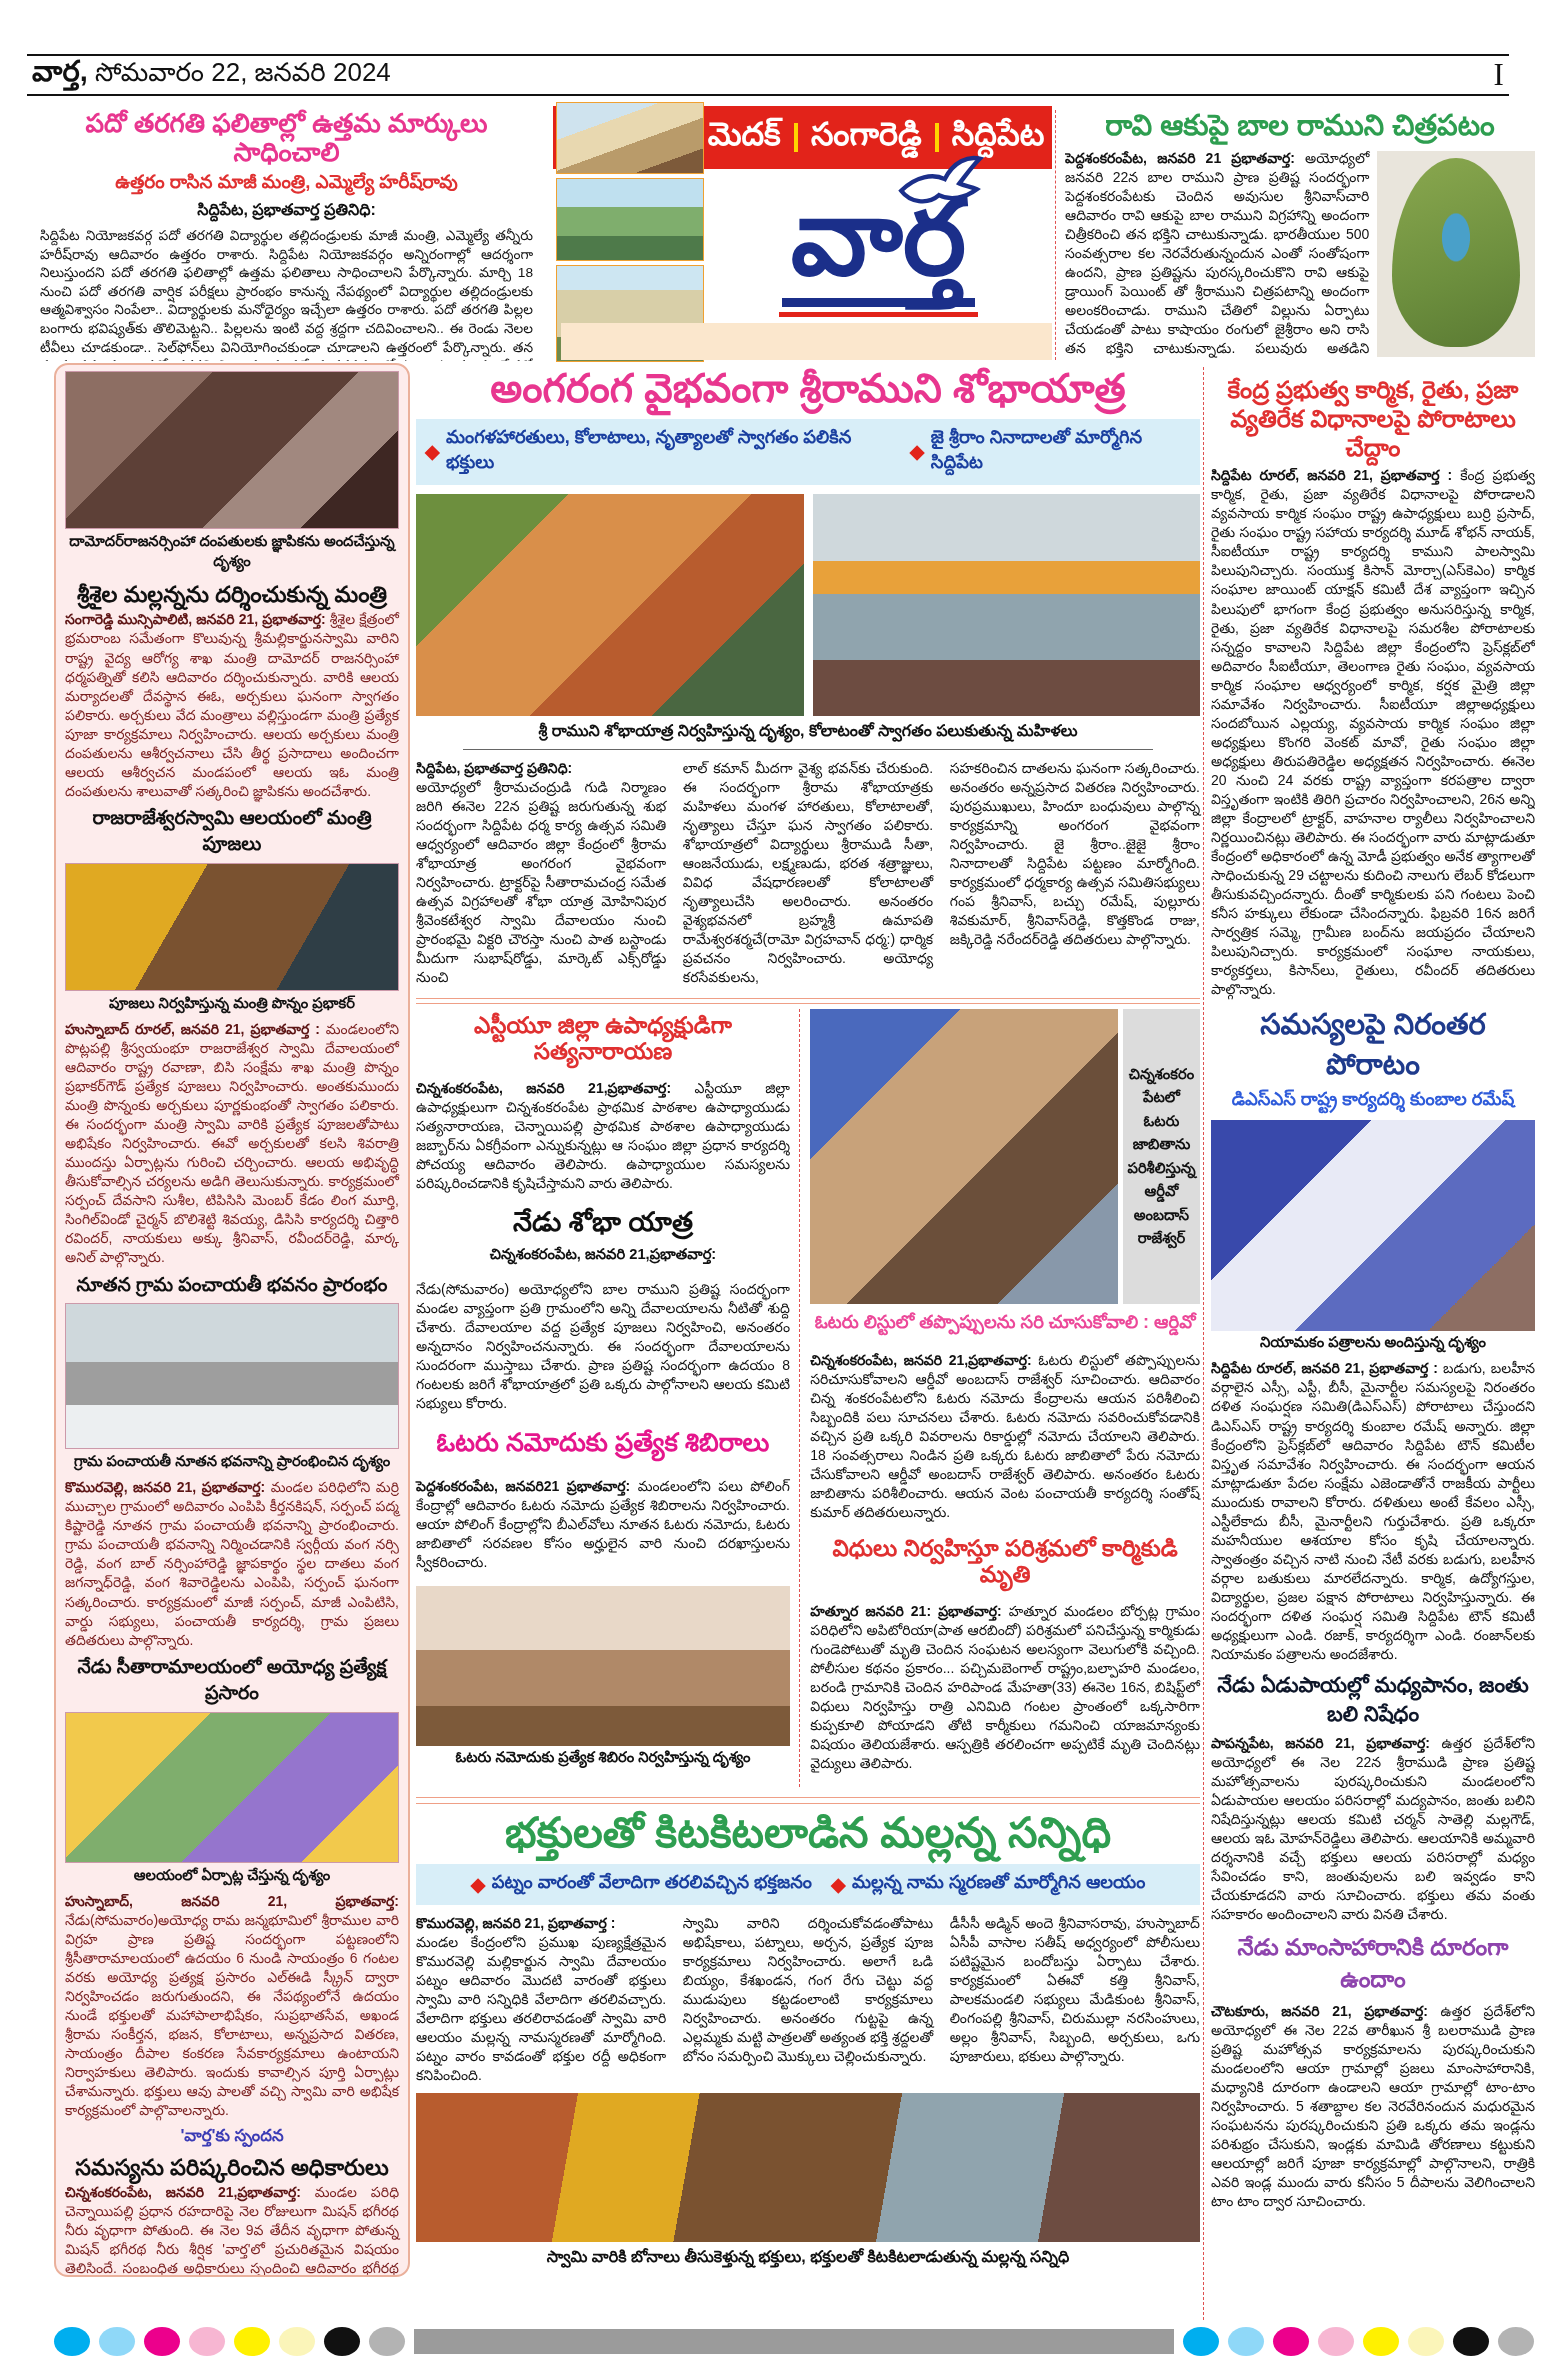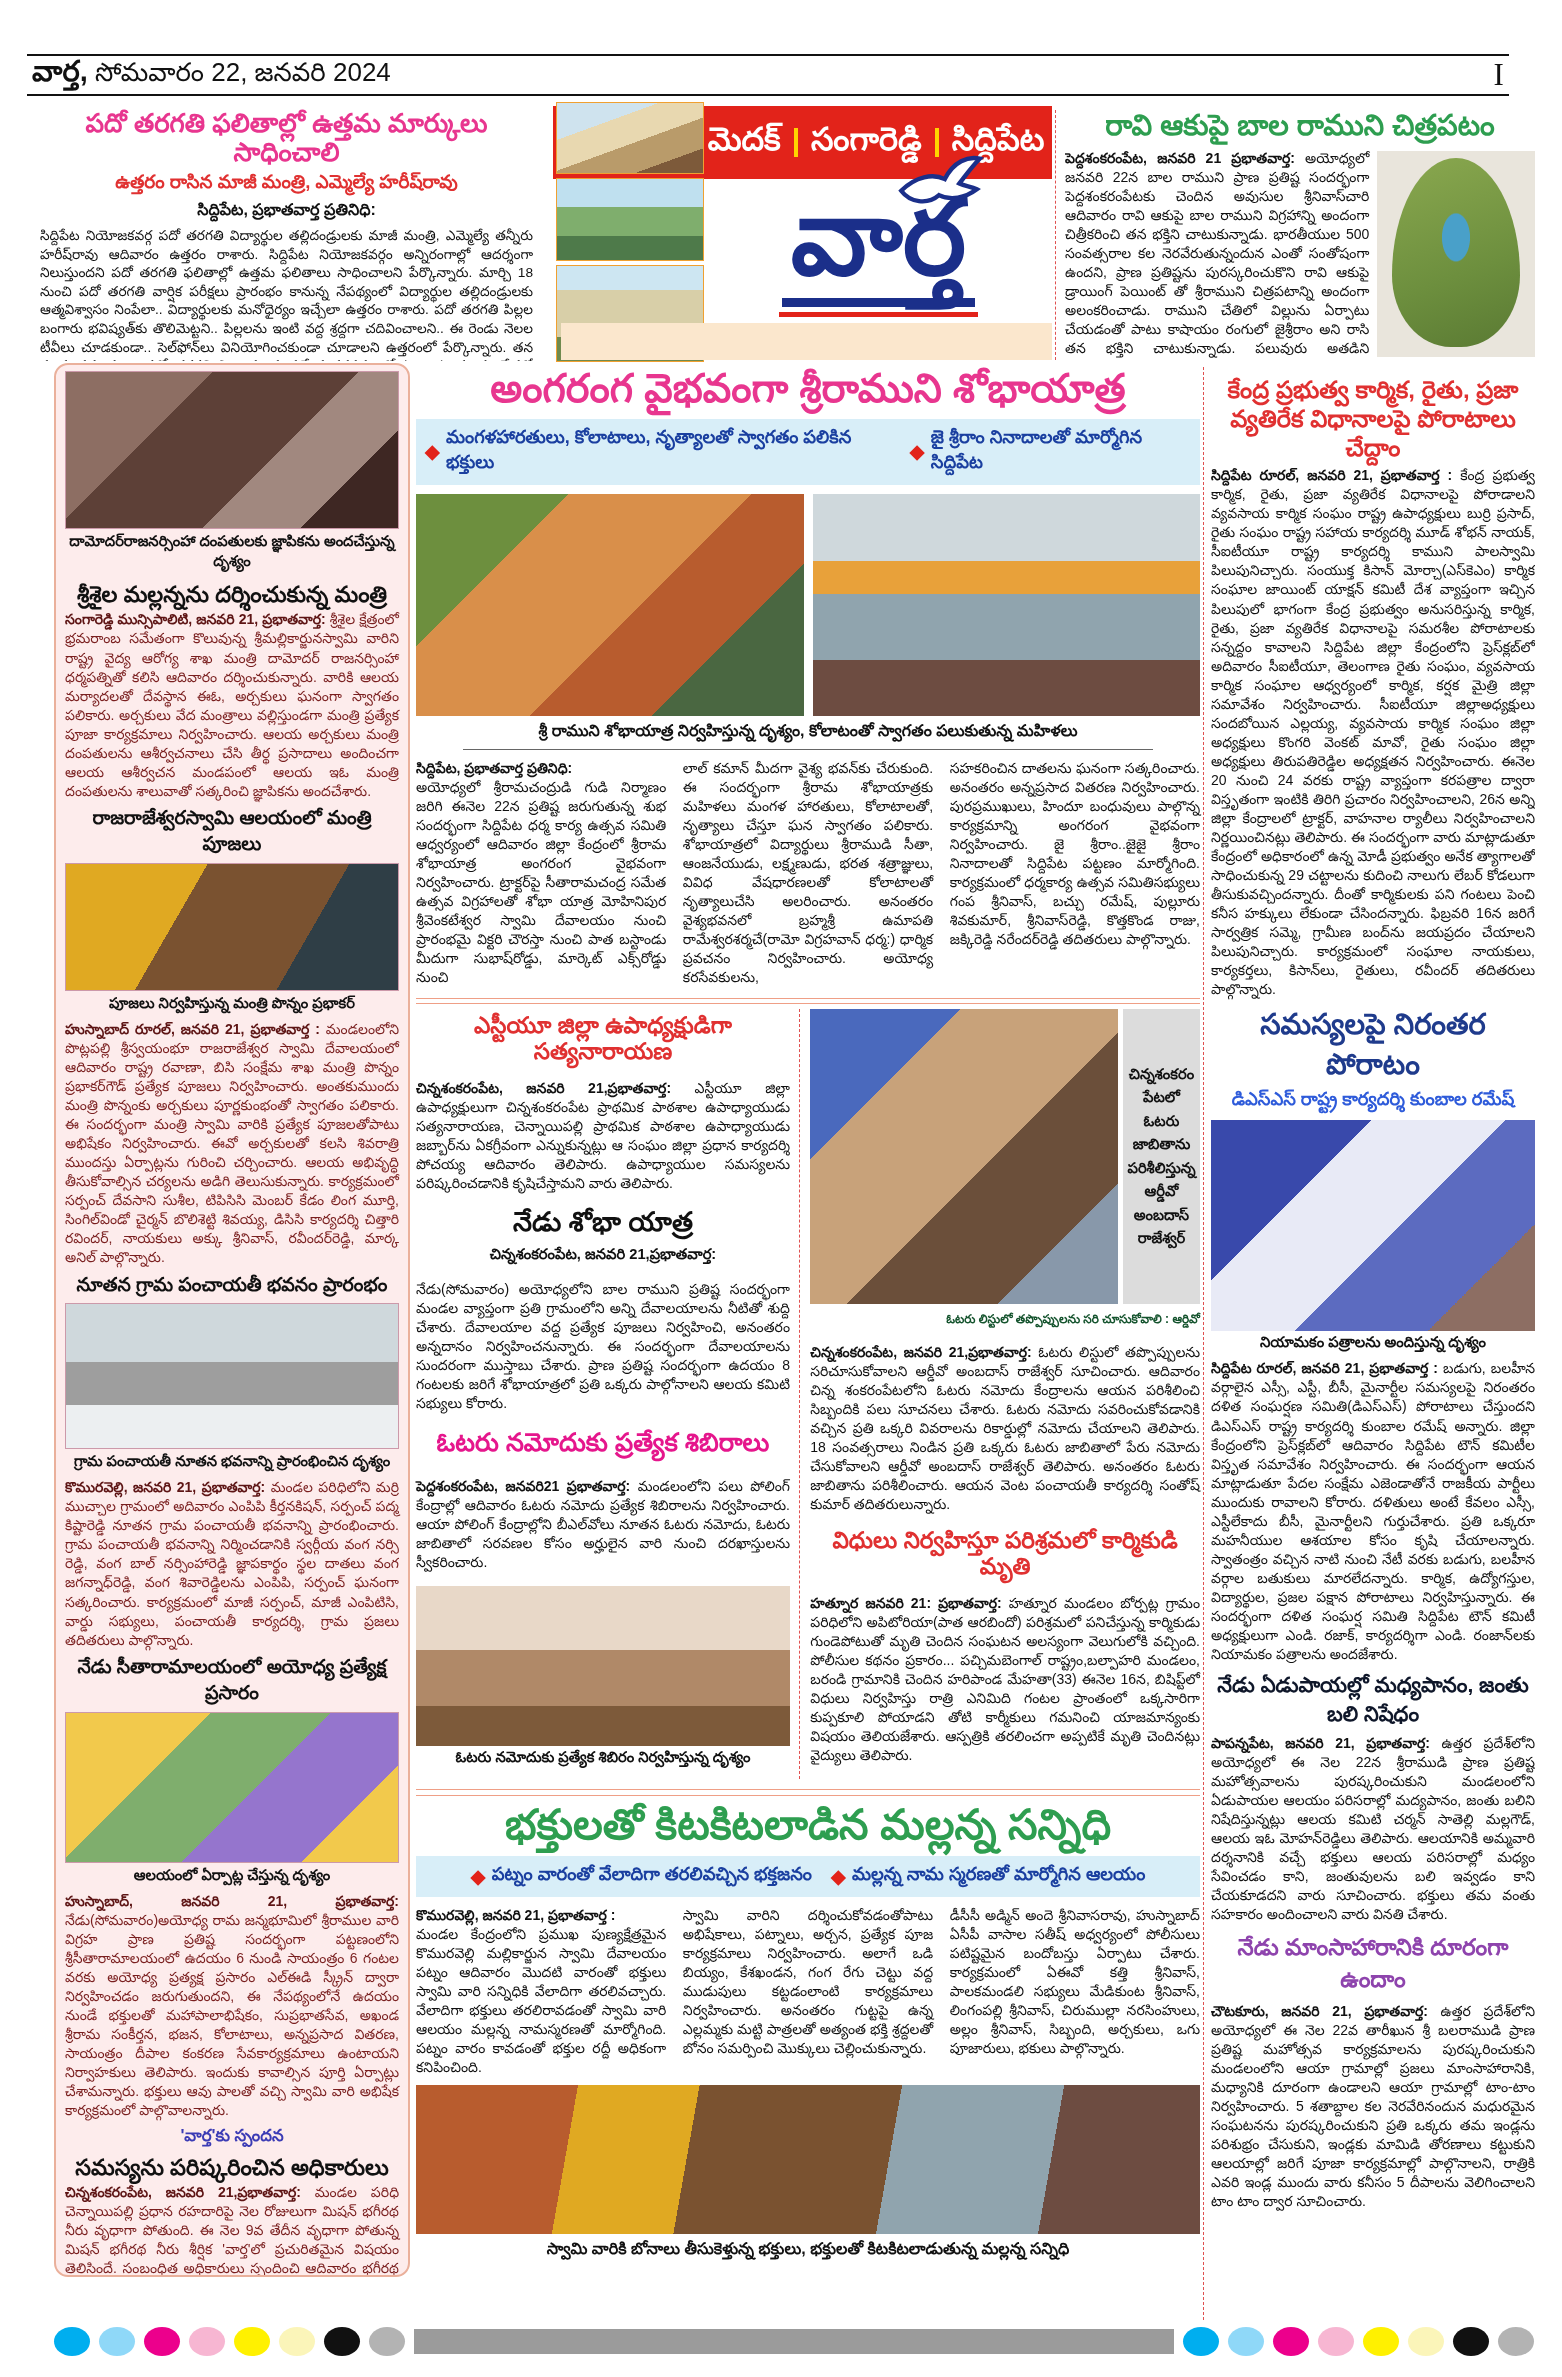--- a/index.html
+++ b/index.html
@@ -20,21 +20,21 @@
 
   
   .topleft{position:absolute;left:40px;top:109px;width:493px;height:252px;overflow:hidden;}
   .h-pink{color:#e8368f;font-weight:bold;font-size:26px;text-align:center;line-height:1.1;}
   .sub-red{color:#e03131;font-weight:bold;font-size:18.5px;text-align:center;margin-top:5.1px;}
   .dl-c{font-weight:bold;font-size:16px;text-align:center;margin-top:3.8px;}
   .topleft .body{margin-top:3.8px;font-size:13.7px;}
 
   
   .masthead{position:absolute;left:553px;top:106px;width:499px;height:254px;}
-  .mh-banner{position:absolute;left:0;top:0;width:100%;height:73px;background:#e2231a;display:flex;
+  .mh-banner{position:absolute;left:0;top:0;width:100%;height:63px;background:#e2231a;display:flex;
              align-items:center;justify-content:center;gap:12.8px;color:#fff;font-weight:bold;
              font-size:32px;padding-left:147px;box-sizing:border-box;}
   .mh-sep{display:inline-block;width:4.5px;height:29px;background:#ffd400;}
   .mh-thumbs{position:absolute;left:2.6px;top:-3.8px;width:148px;display:flex;flex-direction:column;gap:3.8px;}
   .thumb{border:1.9px solid #f0a030;box-sizing:border-box;width:100%;}
   .t1{height:72px;background:linear-gradient(160deg,#cfe3ee 0 30%,#e8d8b0 30% 55%,#b99b6a 55% 80%,#7d5a3a 80%);}
   .t2{height:83px;background:linear-gradient(180deg,#bfe0ef 0 35%,#7fae6d 35% 70%,#4e7a4a 70%);}
   .t3{height:97px;background:linear-gradient(180deg,#cde6f2 0 25%,#d8cfa8 25% 75%,#6f8a4e 75%);}
   .mh-logo{position:absolute;left:152px;top:63px;right:0;height:153px;display:flex;align-items:center;justify-content:center;}
   .mh-word{position:relative;font-size:107px;font-weight:bold;color:#1b2f8a;line-height:1;
@@ -96,21 +96,21 @@
   .midright{flex:1;border-left:1.9px dashed #e05050;padding-left:10.2px;box-sizing:border-box;}
   .a-head-red{color:#e03131;font-weight:bold;font-size:23px;text-align:center;line-height:1.12;margin:3.8px 0;}
   .a-head-blk{color:#111;font-weight:bold;font-size:27px;text-align:center;margin:7.7px 0 2.6px;}
   .a-head-mag{color:#e5168c;font-weight:bold;font-size:25.5px;text-align:center;margin:9px 0 3.8px;}
   .dl-center{text-align:center;font-weight:bold;font-size:14.7px;margin-bottom:2.6px;}
   .p-voters{height:160px;background:linear-gradient(180deg,#e8d8c8 0 40%,#b08968 40% 75%,#7d5a3a 75%);margin-top:6.4px;}
   .mr-photo-row{display:flex;}
   .mr-photo{flex:1;height:295px;background:linear-gradient(135deg,#4a69bd 0 25%,#c8a27a 25% 55%,#6b4f3a 55% 80%,#8898aa 80%);}
   .mr-side{width:77px;background:#dcdcdc;margin-left:5.1px;display:flex;align-items:center;justify-content:center;
            text-align:center;font-weight:bold;font-size:14.7px;padding:5.1px;box-sizing:border-box;line-height:1.6;}
-  .bluecap{color:#14532d;font-weight:bold;font-size:12px;text-align:right;margin:7.7px 0 3.8px;}
+  .bluecap{color:#ec4899;font-weight:bold;font-size:18px;text-align:center;margin:7.7px 0 3.8px;}
 
   .g-head{color:#2e9e50;font-weight:bold;font-size:42px;text-align:center;line-height:1.08;margin-top:6.4px;}
   .b-photo{height:149px;margin-top:7.7px;background:linear-gradient(100deg,#b85c2e 0 20%,#e0a922 20% 35%,#7a5230 35% 60%,#90a4ae 60% 80%,#6d4c41 80%);}
   .b-cap{font-weight:bold;font-size:16px;text-align:center;padding:6.4px 0 2.6px;}
 
   
   .rightcol{position:absolute;left:1211px;top:367px;width:324px;height:1953px;overflow:hidden;}
   .rc-photo{position:relative;width:100%;}
   .p-meeting{height:263px;background:linear-gradient(180deg,#d7ccc8 0 30%,#c2185b 30% 40%,#8d9db6 40% 75%,#7b5e45 75%);}
   .p-dss{height:211px;background:linear-gradient(135deg,#3949ab 0 30%,#e8eaf6 30% 55%,#5c6bc0 55% 80%,#8d6e63 80%);}

